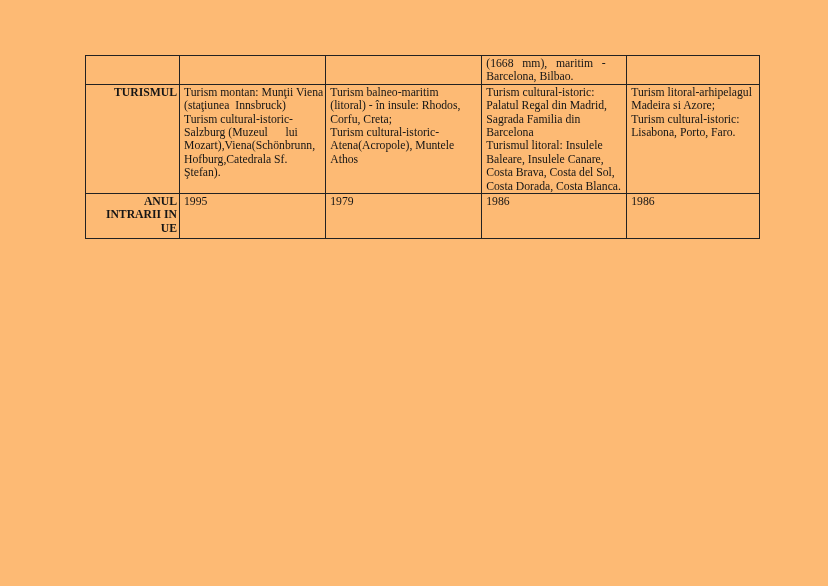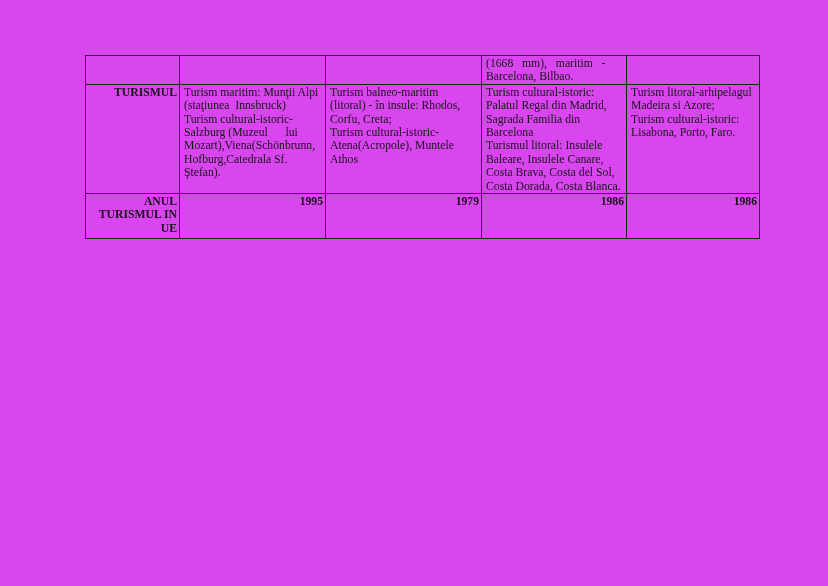--- a/index.html
+++ b/index.html
@@ -2,21 +2,21 @@
 <html><head>
 <meta charset="utf-8">
 <style>
   * { margin: 0; padding: 0; box-sizing: border-box; }
   html, body { width: 828px; height: 586px; }
   body { background: #ffffff; }
   .page {
     position: relative;
     width: 828px;
     height: 586px;
-    background: #d946ef;
+    background: #fdba74;
     font-family: "Liberation Serif", serif;
     color: #151515;
     overflow: hidden;
   }
   table.doc-table {
     position: absolute;
     left: 85px;
     top: 55px;
     border-collapse: collapse;
     table-layout: fixed;
@@ -32,21 +32,21 @@
   td.cell {
     border: 1px solid #222222;
     vertical-align: top;
     padding: 1px 2px 0 4px;
     font-size: 11.7px;
     line-height: 13.4px;
     white-space: pre;
     overflow: hidden;
   }
   td.header-cell { font-weight: bold; text-align: right; }
-  td.value-cell { font-weight: bold; text-align: right; }
+  td.value-cell { font-weight: normal; text-align: left; }
 </style>
 </head>
 <body>
 
 <div class="page">
   <table class="doc-table">
     <colgroup>
       <col class="c0">
         <col class="c1">
         <col class="c2">
@@ -57,21 +57,21 @@
       <tr class="r0">
         <td class="cell"></td>
         <td class="cell"></td>
         <td class="cell"></td>
         <td class="cell">(1668   mm),   maritim   -
 Barcelona, Bilbao.</td>
         <td class="cell"></td>
       </tr>
       <tr class="r1">
         <td class="cell header-cell">TURISMUL</td>
-        <td class="cell">Turism maritim: Munţii Alpi
+        <td class="cell">Turism montan: Munţii Viena
 (staţiunea  Innsbruck)
 Turism cultural-istoric-
 Salzburg (Muzeul      lui
 Mozart),Viena(Schönbrunn,
 Hofburg,Catedrala Sf.
 Ştefan).</td>
         <td class="cell">Turism balneo-maritim
 (litoral) - în insule: Rhodos,
 Corfu, Creta;
 Turism cultural-istoric-
@@ -85,21 +85,21 @@
 Baleare, Insulele Canare,
 Costa Brava, Costa del Sol,
 Costa Dorada, Costa Blanca.</td>
         <td class="cell">Turism litoral-arhipelagul
 Madeira si Azore;
 Turism cultural-istoric:
 Lisabona, Porto, Faro.</td>
       </tr>
       <tr class="r2">
         <td class="cell header-cell">ANUL
-TURISMUL IN
+INTRARII IN
 UE</td>
         <td class="cell value-cell">1995</td>
         <td class="cell value-cell">1979</td>
         <td class="cell value-cell">1986</td>
         <td class="cell value-cell">1986</td>
       </tr>
     </tbody>
   </table>
 </div>
 

